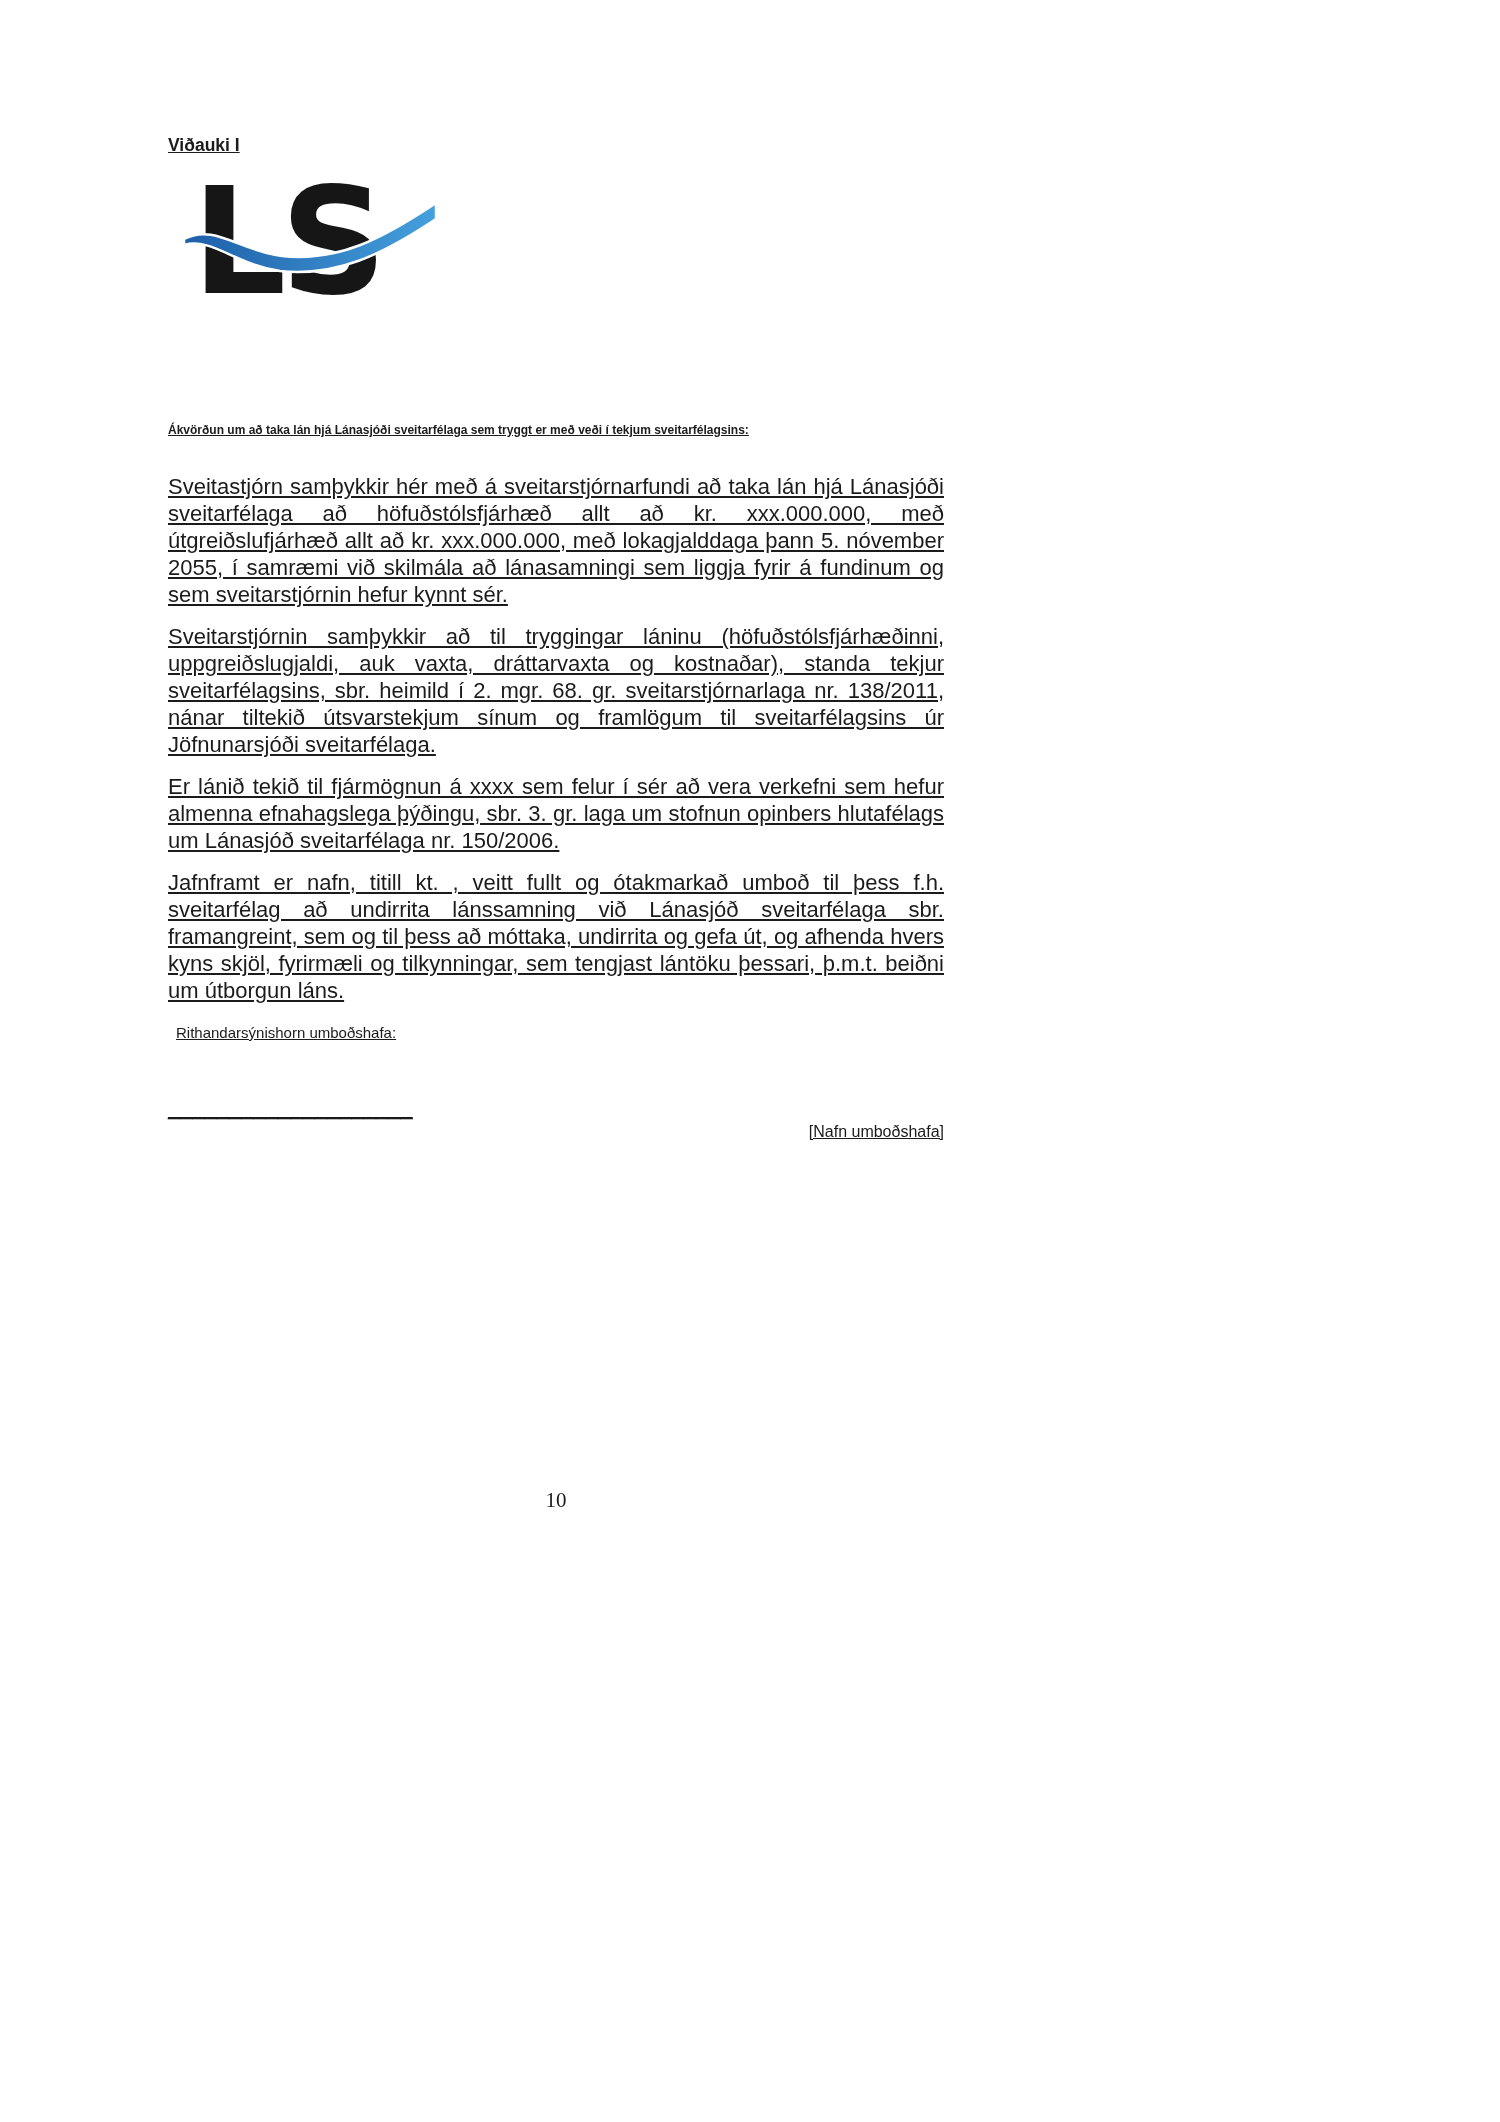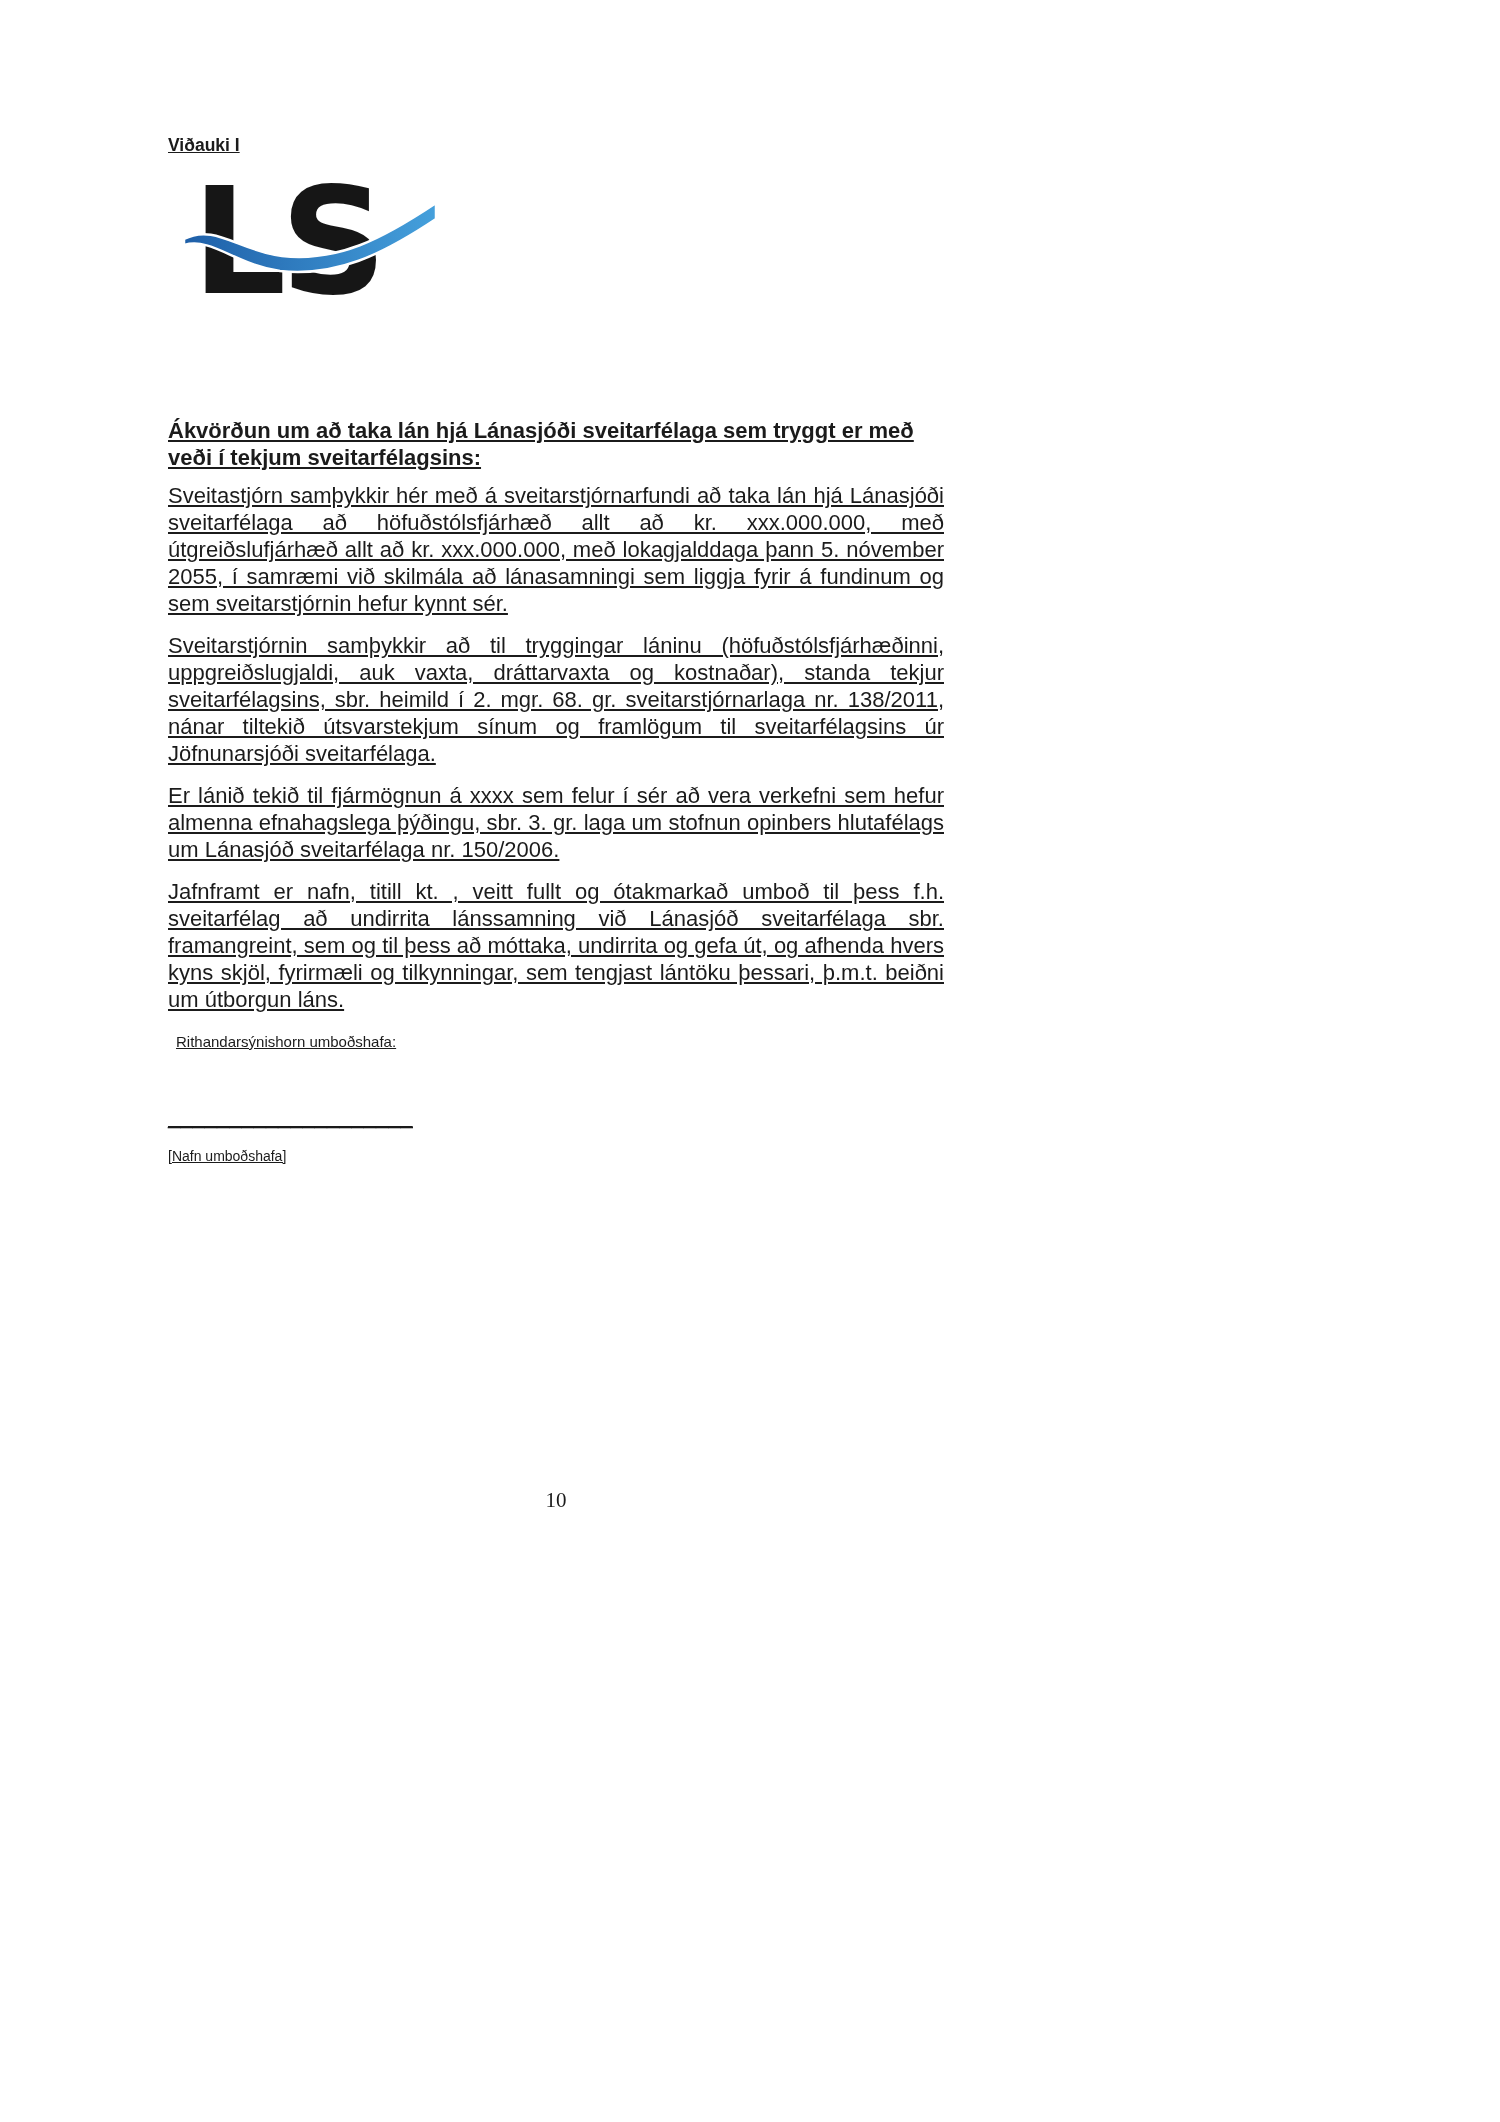--- a/index.html
+++ b/index.html
@@ -24,46 +24,47 @@
     line-height: 27px;
     margin: 0;
   }
   .logo-wrap {
     margin: 6px 0 0 16px;
     width: 252px;
     height: 158px;
   }
   .logo-wrap svg { display: block; width: 252px; height: 158px; }
   .heading {
-    font-size: 22px;
+    font-size: 12px;
     font-weight: bold;
     line-height: 27px;
-    margin: 94px 0 11px 0;
+    margin: 94px 0 29px 0;
   }
   p.body-par {
     font-size: 22px;
     line-height: 27px;
     text-align: justify;
     margin: 0 0 15px 0;
   }
   .sig-prompt {
     font-size: 15px;
     line-height: 27px;
     margin: 8px;
   }
   .sig-line {
     font-size: 22px;
     line-height: 20px;
     margin-top: 52px;
     white-space: nowrap;
   }
   .sig-name {
-    font-size: 14px;
+    font-size: 16px;
     line-height: 27px;
-    margin-top: 16px;
+    margin-top: 0;
+    text-align: right;
   }
   .page-number {
     position: absolute;
     left: 168px;
     top: 1472px;
     width: 776px;
     text-align: center;
     font-family: "Liberation Serif", serif;
     font-size: 21px;
     margin-top: 16px;

